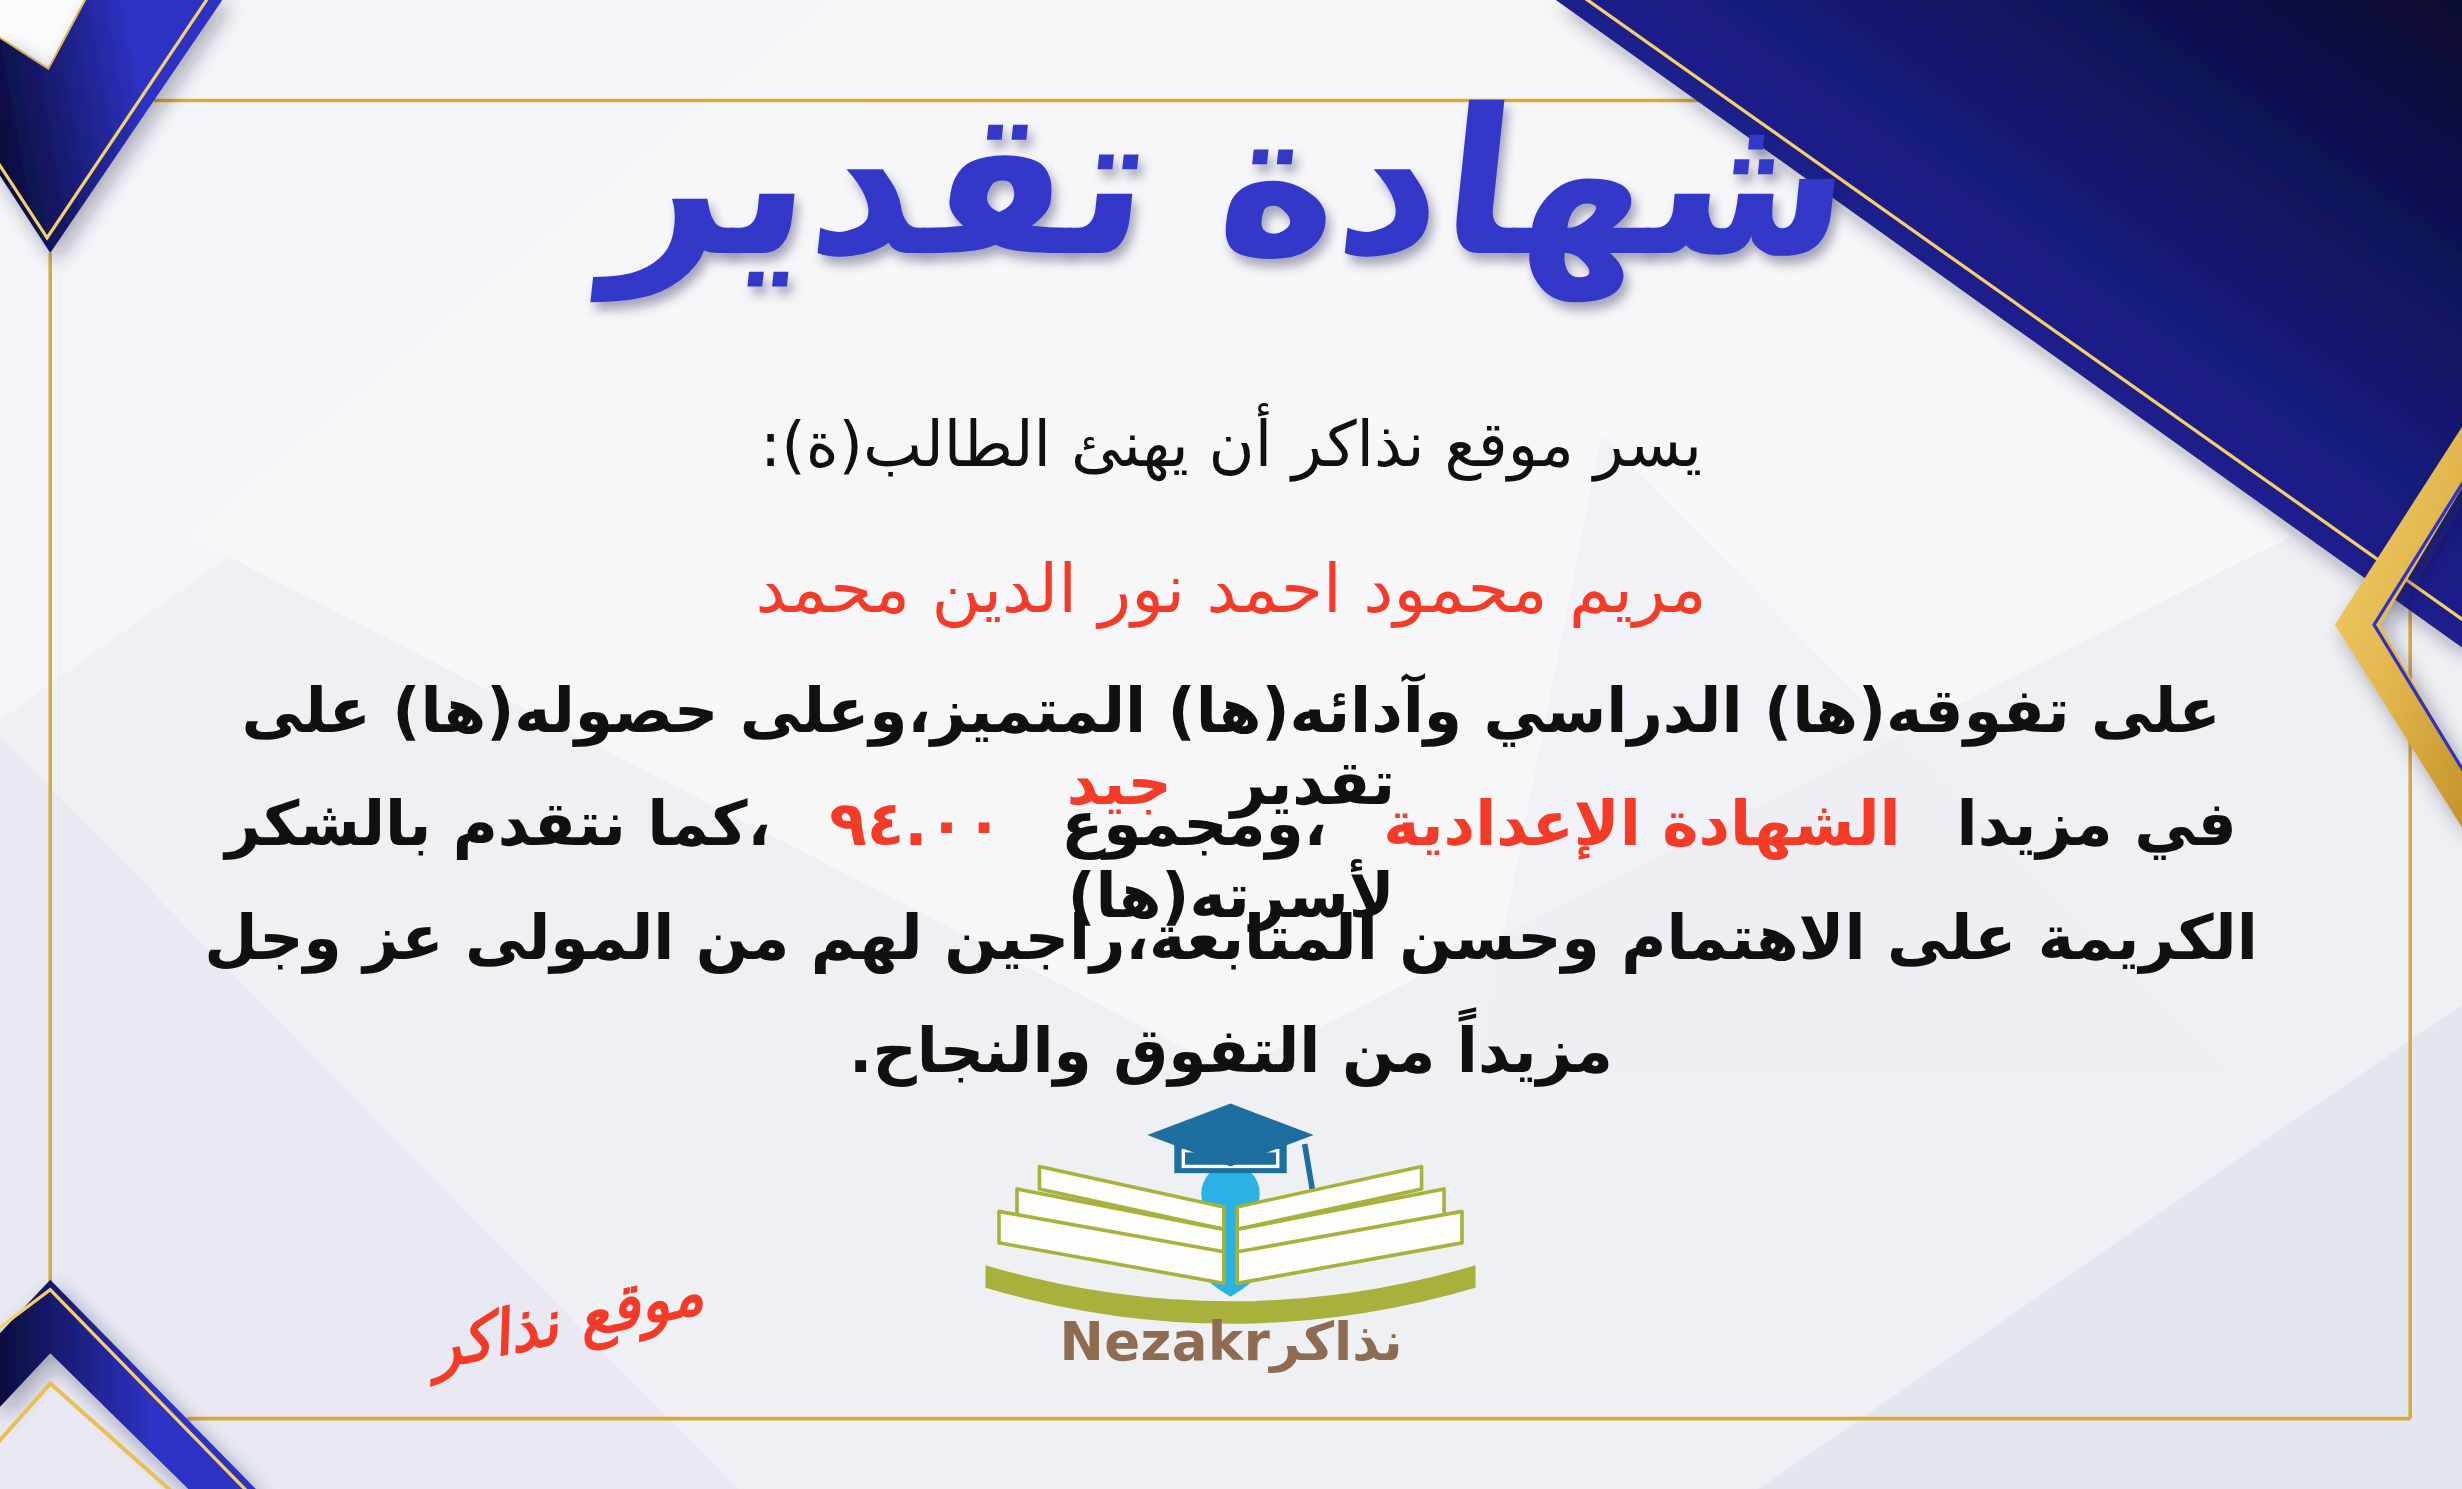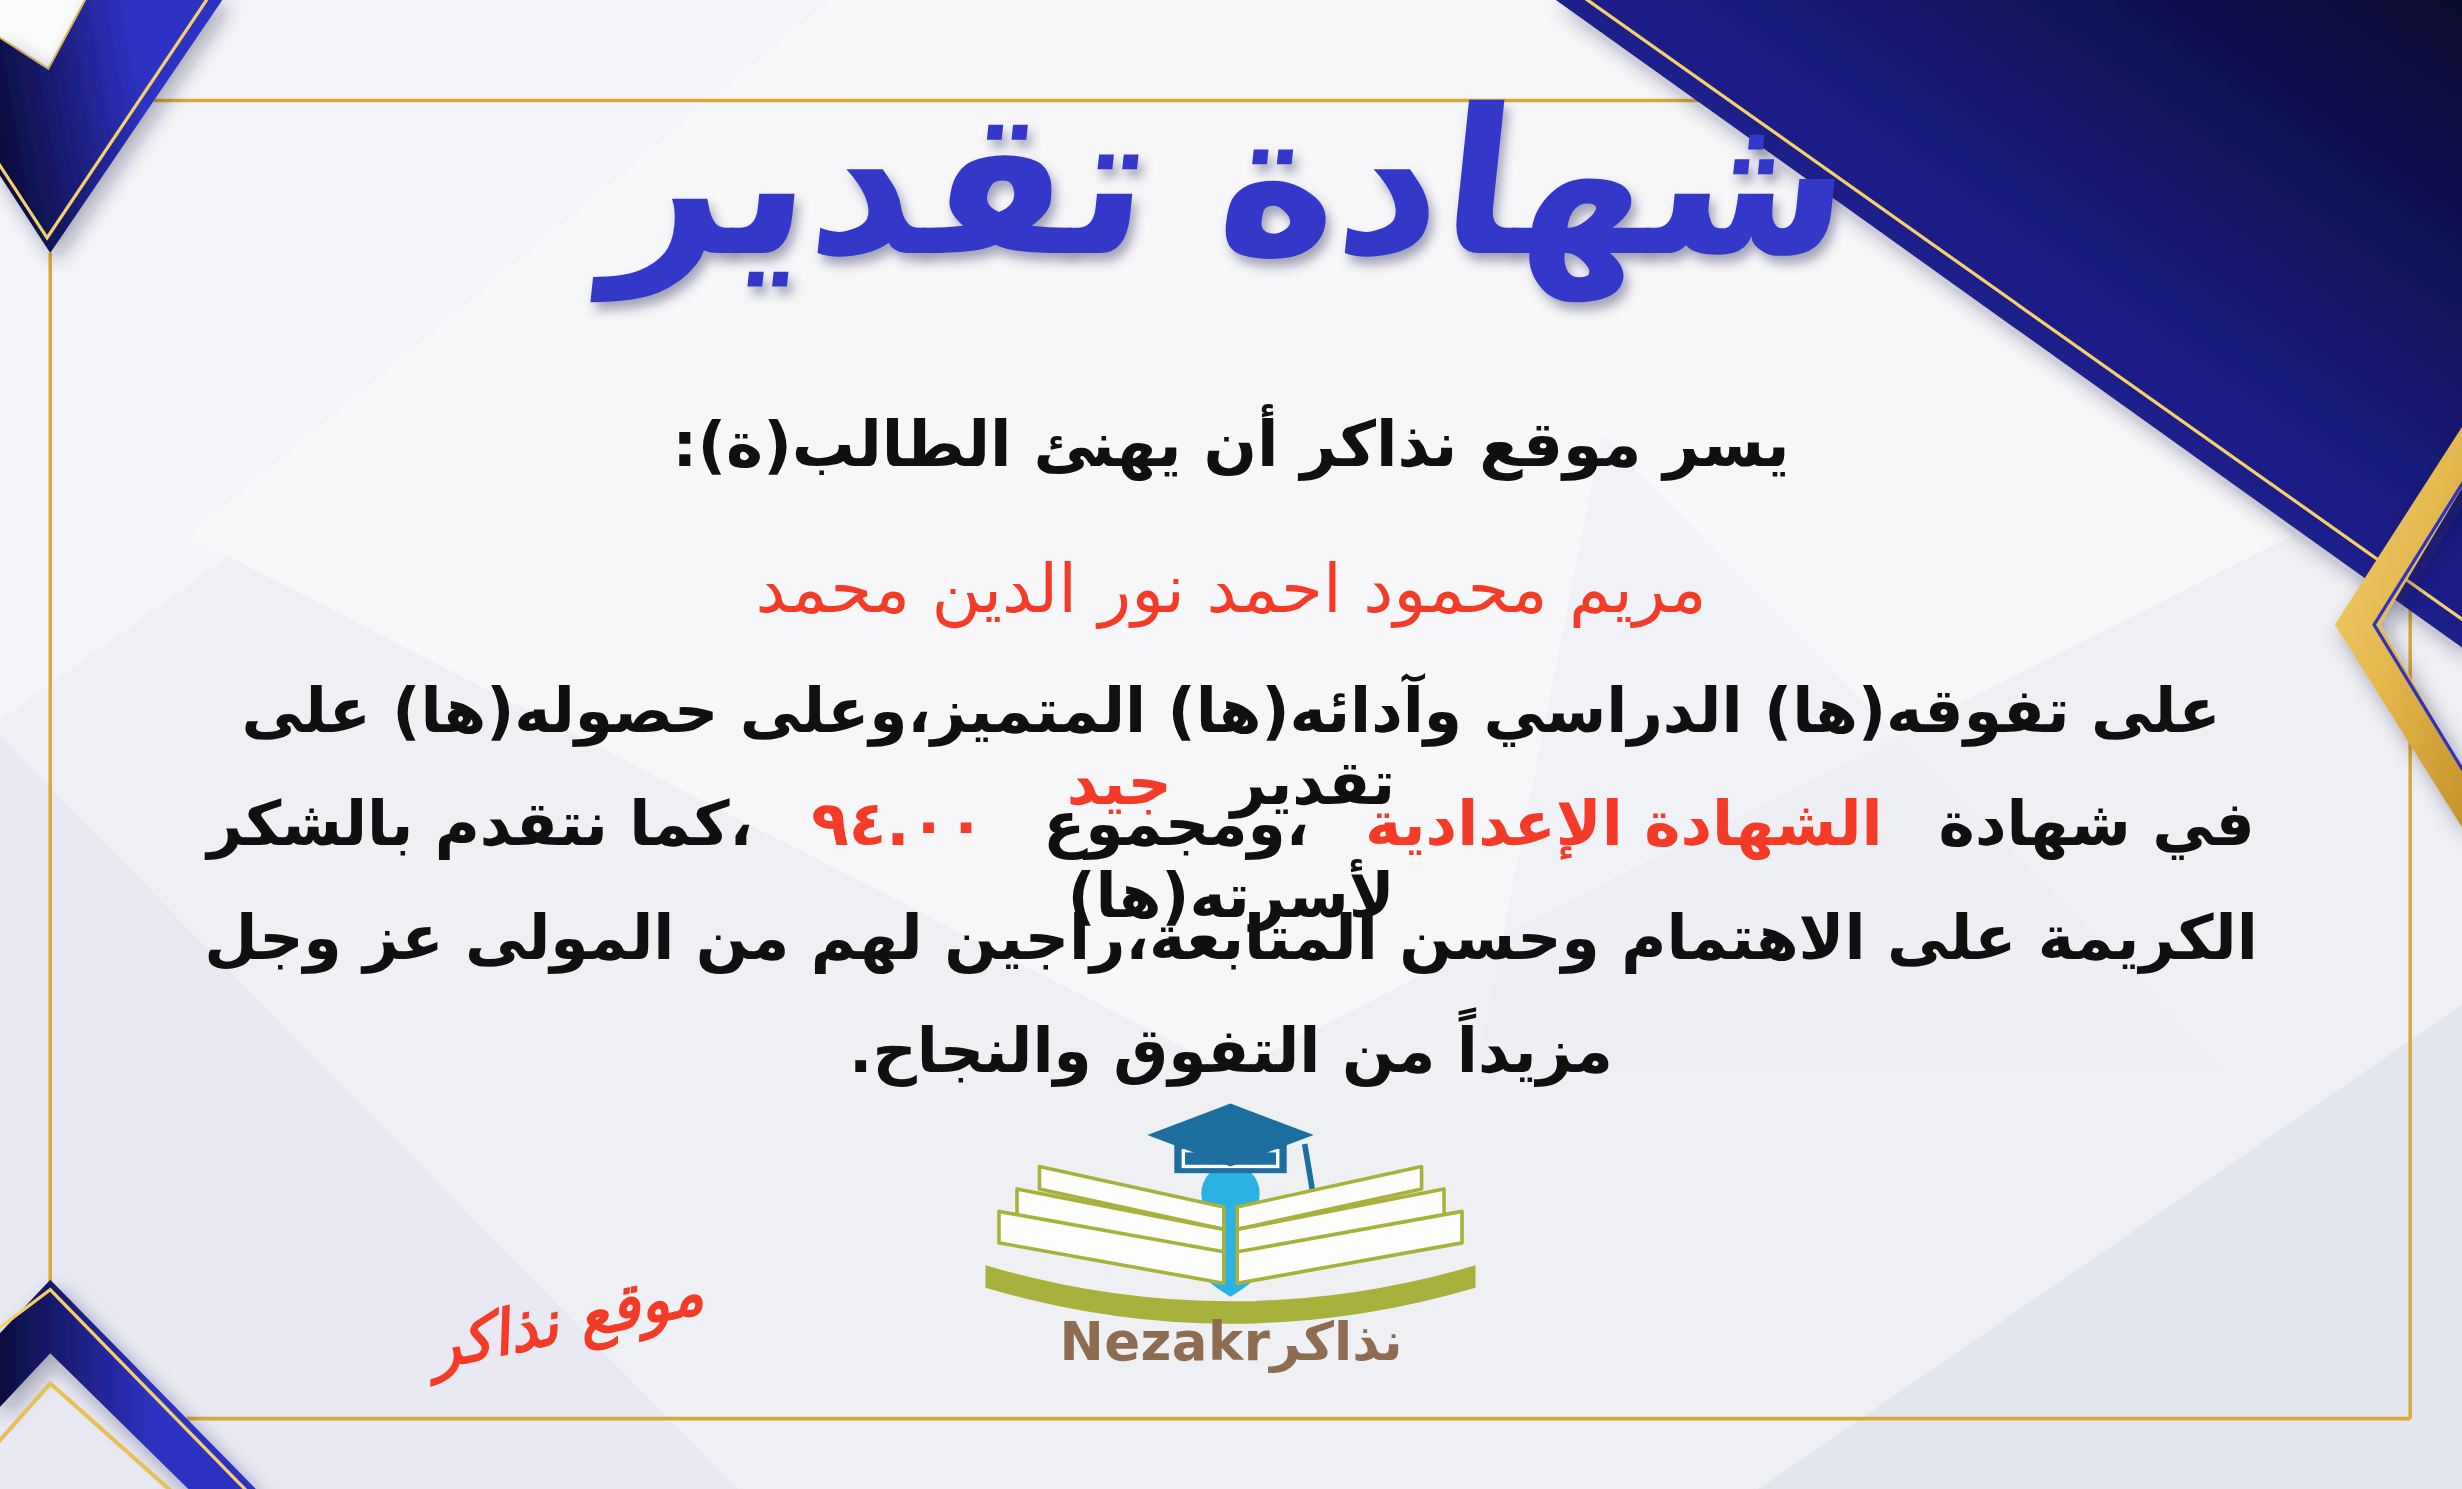--- a/index.html
+++ b/index.html
@@ -12,21 +12,21 @@
   body{font-family:"DejaVu Sans",sans-serif;background:var(--page-bg);}
   .stage{position:fixed;inset:0;}
   .bg{position:absolute;inset:0;width:100%;height:100%;display:block;}
   .abs{position:absolute;margin:0;}
   .title{
     top:3.2%;left:0;width:100%;text-align:center;
     font-size:8.2vw;line-height:1.35;font-weight:bold;color:var(--title-blue);
     transform:skewX(-6deg);
     text-shadow:0.22vw 0.34vw 0.45vw rgba(25,25,80,.38);
   }
-  .intro{top:27.4%;left:6%;width:88%;text-align:center;font-size:2.55vw;font-weight:bold;color:var(--text);}
+  .intro{top:27.4%;left:6%;width:88%;text-align:center;font-size:2.55vw;font-weight:normal;color:var(--text);}
   .student-name{top:36.9%;left:6%;width:88%;text-align:center;font-size:2.75vw;font-weight:normal;color:var(--red);}
   .bodyline{left:4%;width:92%;text-align:center;font-size:2.5vw;font-weight:bold;color:var(--text);}
   .l1{top:45.3%;} .l2{top:52.9%;} .l3{top:60.6%;} .l4{top:68.2%;}
   .red-seg{color:var(--red);margin-inline:1.4vw;text-align:right;}
   .grade-seg{color:var(--red);margin-inline-start:2.4vw;}
   .score-seg{color:var(--red);margin-inline:1.5vw;text-align:center;}
   .sig-label{top:77.6%;left:12%;width:14%;text-align:center;font-size:2.7vw;font-weight:bold;color:var(--text);}
   .sig-script{
     top:86.2%;left:13.5%;width:19%;text-align:center;
     font-size:2.5vw;font-style:italic;font-weight:bold;color:var(--red);
@@ -106,21 +106,21 @@
   <h1 class="abs title">شهادة تقدير</h1>
 
   <p class="abs intro">يسر موقع نذاكر أن يهنئ الطالب(ة):</p>
 
   <p class="abs student-name">مريم محمود احمد نور الدين محمد</p>
 
   <p class="abs bodyline l1">
     <span>على تفوقه(ها) الدراسي وآدائه(ها) المتميز،وعلى حصوله(ها) على تقدير</span><span class="grade-seg">جيد</span>
   </p>
   <p class="abs bodyline l2">
-    <span>في شهادة</span>
+    <span>في مزيدا</span>
     <span class="red-seg">الشهادة الإعدادية</span>
     <span>،ومجموع</span>
     <span class="score-seg">٩٤.٠٠</span>
     <span>،كما نتقدم بالشكر لأسرته(ها)</span>
   </p>
   <p class="abs bodyline l3">الكريمة على الاهتمام وحسن المتابعة،راجين لهم من المولى عز وجل</p>
   <p class="abs bodyline l4">مزيداً من التفوق والنجاح.</p>
 
   <div class="abs sig-script">موقع نذاكر</div>
 

